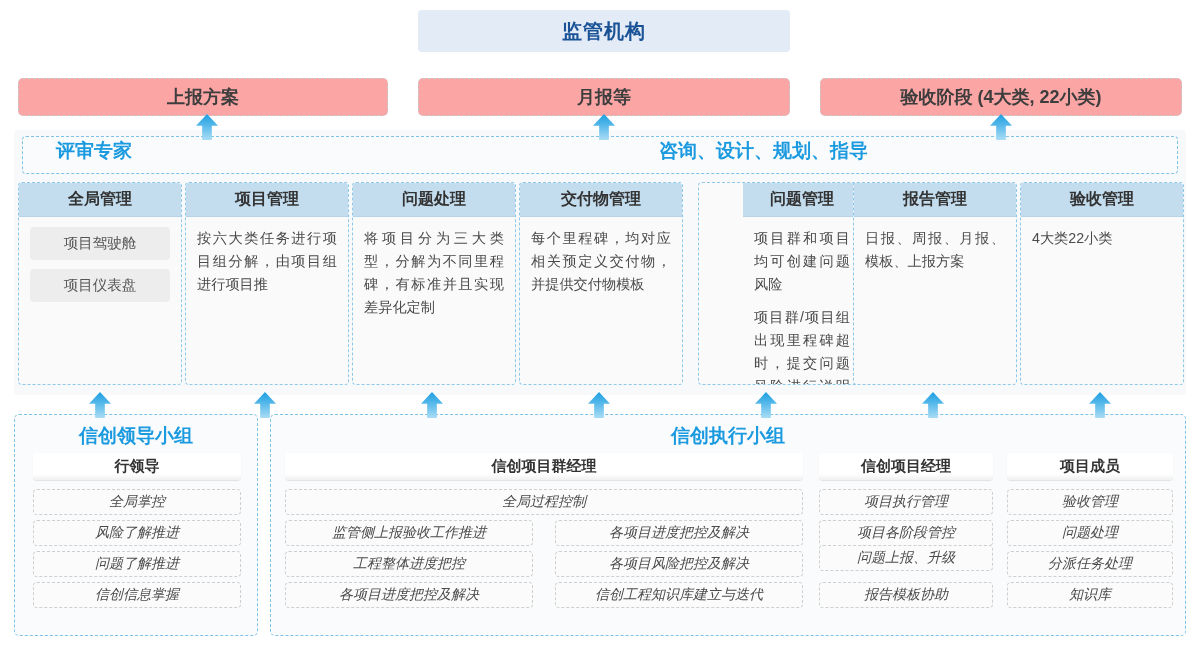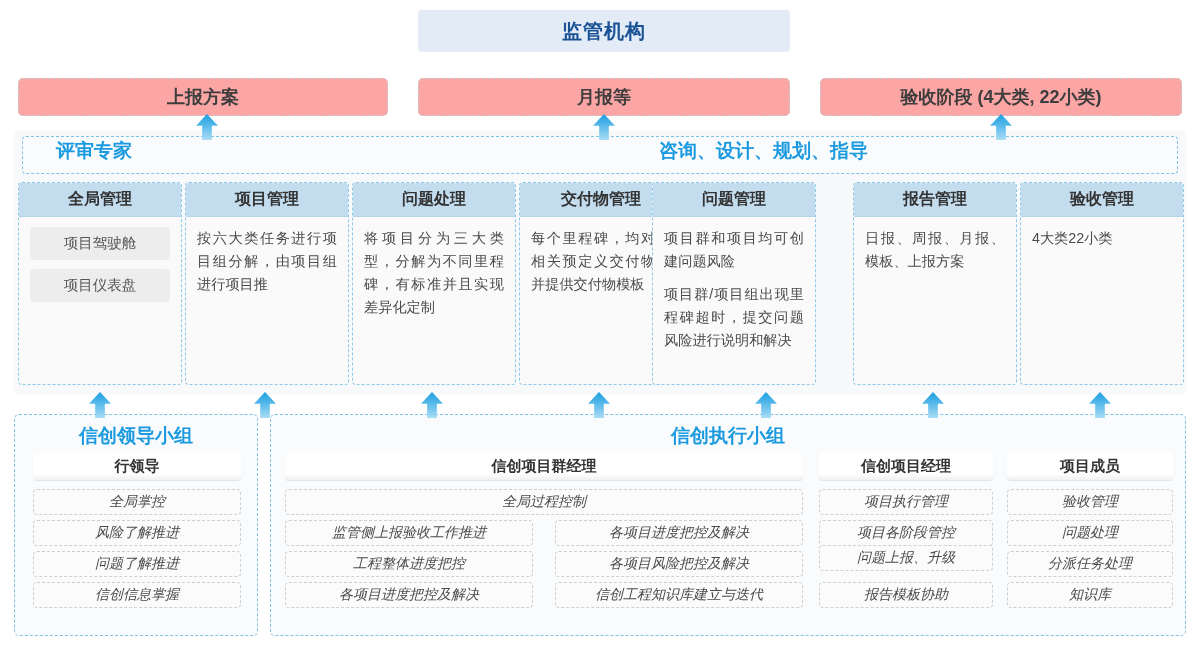--- a/index.html
+++ b/index.html
@@ -167,21 +167,21 @@
         <div class="col-body">
           <div class="col-para">将项目分为三大类型，分解为不同里程碑，有标准并且实现差异化定制</div>
         </div>
       </div>
       <div class="col" style="left: 505px; width: 164px;">
         <div class="col-head">交付物管理</div>
         <div class="col-body">
           <div class="col-para">每个里程碑，均对应相关预定义交付物，并提供交付物模板</div>
         </div>
       </div>
-      <div class="col" style="left: 638px; width: 164px;">
+      <div class="col" style="left: 684px; width: 164px; padding-left: 44px;">
         <div class="col-head">问题管理</div>
         <div class="col-body">
           <div class="col-para">项目群和项目均可创建问题风险</div>
           <div class="col-para">项目群/项目组出现里程碑超时，提交问题风险进行说明和解决</div>
         </div>
       </div>
       <div class="col" style="left: 839px; width: 164px;">
         <div class="col-head">报告管理</div>
         <div class="col-body">
           <div class="col-para">日报、周报、月报、模板、上报方案</div>

